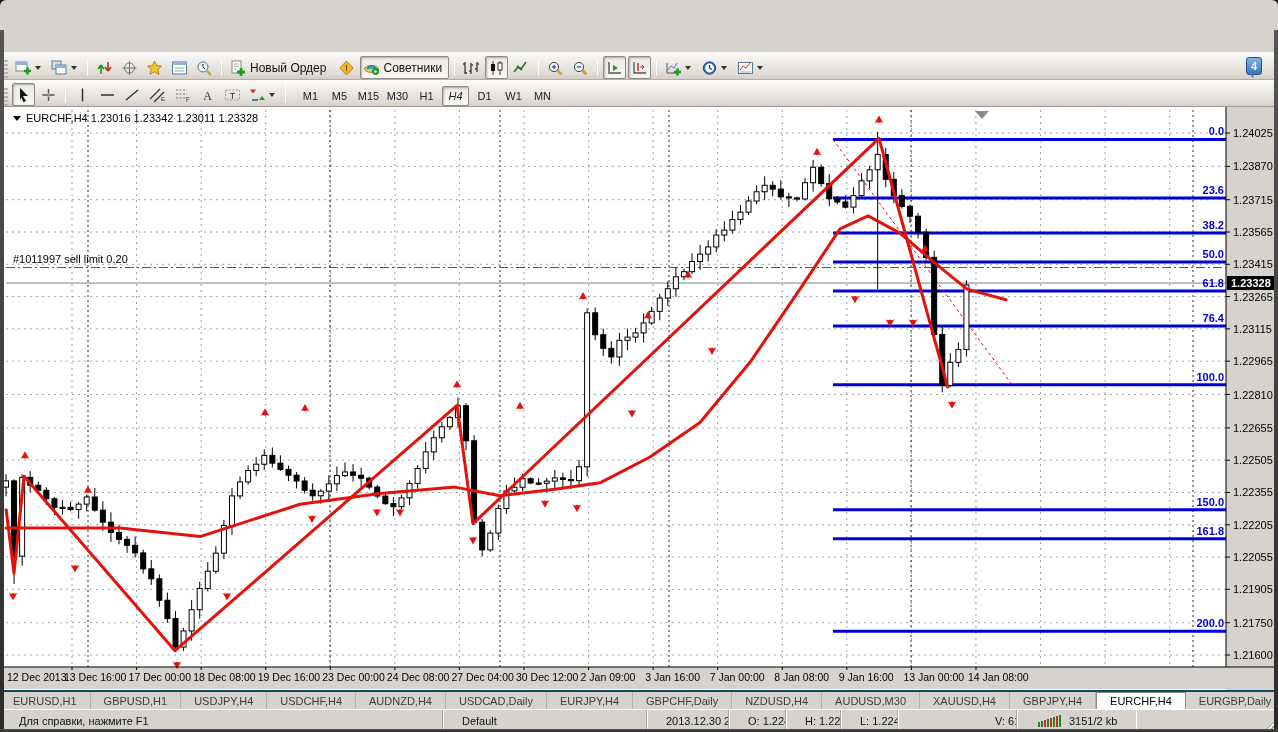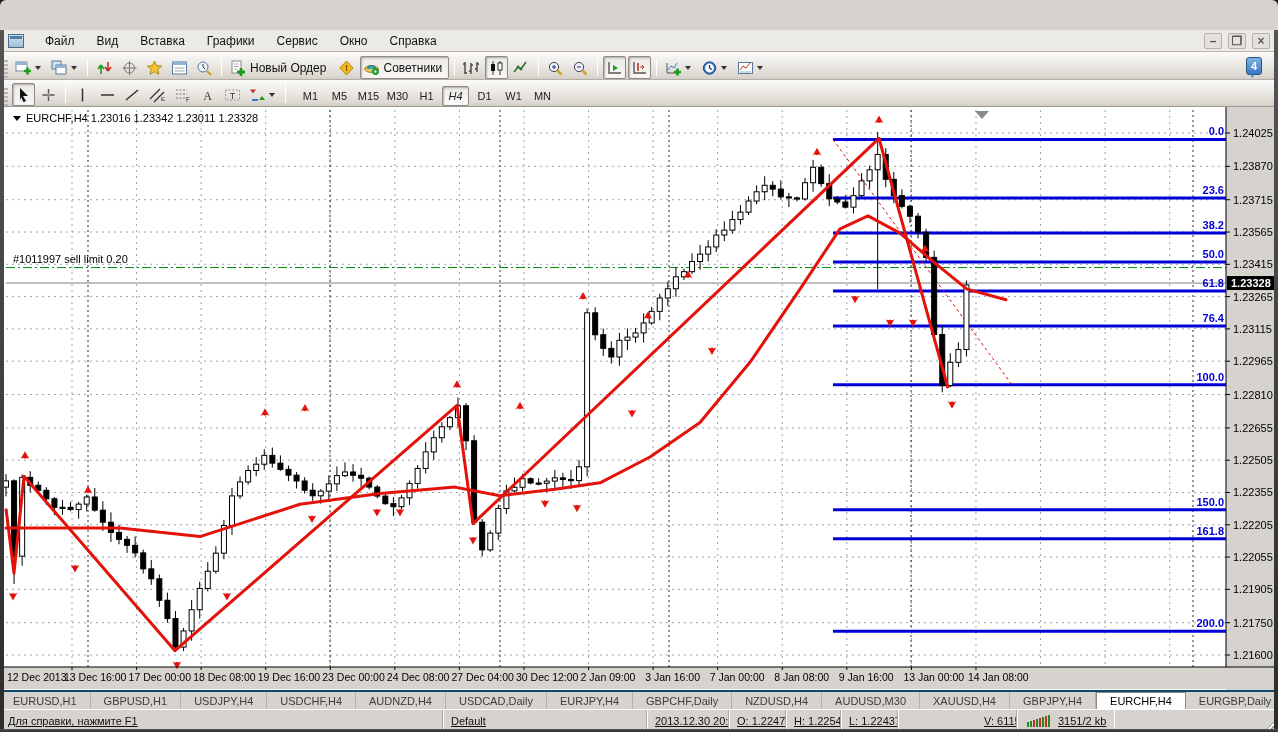--- a/index.html
+++ b/index.html
@@ -60,56 +60,39 @@
   #chart-svg{position:absolute;left:0;top:107px;background:#fff;display:block;}
   
   .tabbar{position:absolute;left:0;top:690px;width:1278px;height:19px;background:#d6d3ce;
     border-top:2px solid #0c4a6e;display:flex;align-items:stretch;font-size:11px;color:#3c3c3c;}
   .tab{display:flex;align-items:center;padding:0 13px;border-right:1px solid #b5b1a9;white-space:nowrap;}
   .tab.active{background:#fff;color:#000;border:1px solid #8f8b84;border-bottom:none;margin-top:0px;
     box-shadow:1px 0 0 #fff inset;}
   
   .statusbar{position:absolute;left:0;top:709px;width:1278px;height:23px;background:#d6d3ce;
     border-top:1px solid #fff;display:flex;align-items:stretch;font-size:11px;color:#111;}
-  .sb-panel{display:flex;align-items:center;padding:0 8px;border-right:1px solid #a9a59d;
-    box-shadow:1px 0 0 #fff;white-space:nowrap;overflow:hidden;text-decoration:underline;}
+  .sb-panel{display:flex;align-items:center;padding:0 19px;border-right:1px solid #a9a59d;
+    box-shadow:1px 0 0 #fff;white-space:nowrap;overflow:hidden;}
   .sb-bars{display:flex;align-items:flex-end;gap:1px;height:12px;margin:0 8px 0 2px;}
   .sb-bars i{display:block;width:2px;}
   .sb-grip{position:absolute;right:2px;bottom:2px;width:13px;height:13px;
     background:
      linear-gradient(135deg, transparent 0 58%, #9a968e 58% 64%, #fff 64% 70%, transparent 70% 76%, #9a968e 76% 82%, #fff 82% 88%, transparent 88%);}
   
   .frame{position:absolute;background:linear-gradient(#555,#2c2c2c);z-index:40;}
   .frame.l{left:0;top:30px;width:4px;height:702px;}
   .frame.r{right:0;top:30px;width:4px;height:702px;}
   .frame.b{left:0;bottom:0;width:1278px;height:3px;}
 </style>
 </head>
 <body>
 
 <div id="app">
 
 
-  <div class="menubar">
-    <div class="menu-doc-icon"></div>
-    <div id="menu-items" style="display:flex;">
-        <div class="menu-item">Файл</div>
-        <div class="menu-item">Вид</div>
-        <div class="menu-item">Вставка</div>
-        <div class="menu-item">Графики</div>
-        <div class="menu-item">Сервис</div>
-        <div class="menu-item">Окно</div>
-        <div class="menu-item">Справка</div>
-      </div>
-    <div class="mdi-btns">
-      <div class="mdi-btn">–</div>
-      <div class="mdi-btn">❐</div>
-      <div class="mdi-btn">×</div>
-    </div>
-  </div>
 
   <div class="toolbar tb1">
     <div class="grip"></div>
     <div id="tb1-items" style="display:flex;align-items:center;">
         <div class="tb-btn">
           <span>
             <svg width="17" height="16" viewBox="0 0 17 16" style="display:block">
               <rect x="1" y="2" width="11" height="9" fill="#fff" stroke="#7a8aa0"></rect>
               <rect x="1" y="2" width="11" height="3" fill="#8fb4d4"></rect>
               <path d="M9 11h7M12.5 7.5v7" stroke="#1f9a1f" stroke-width="2.6"></path>

